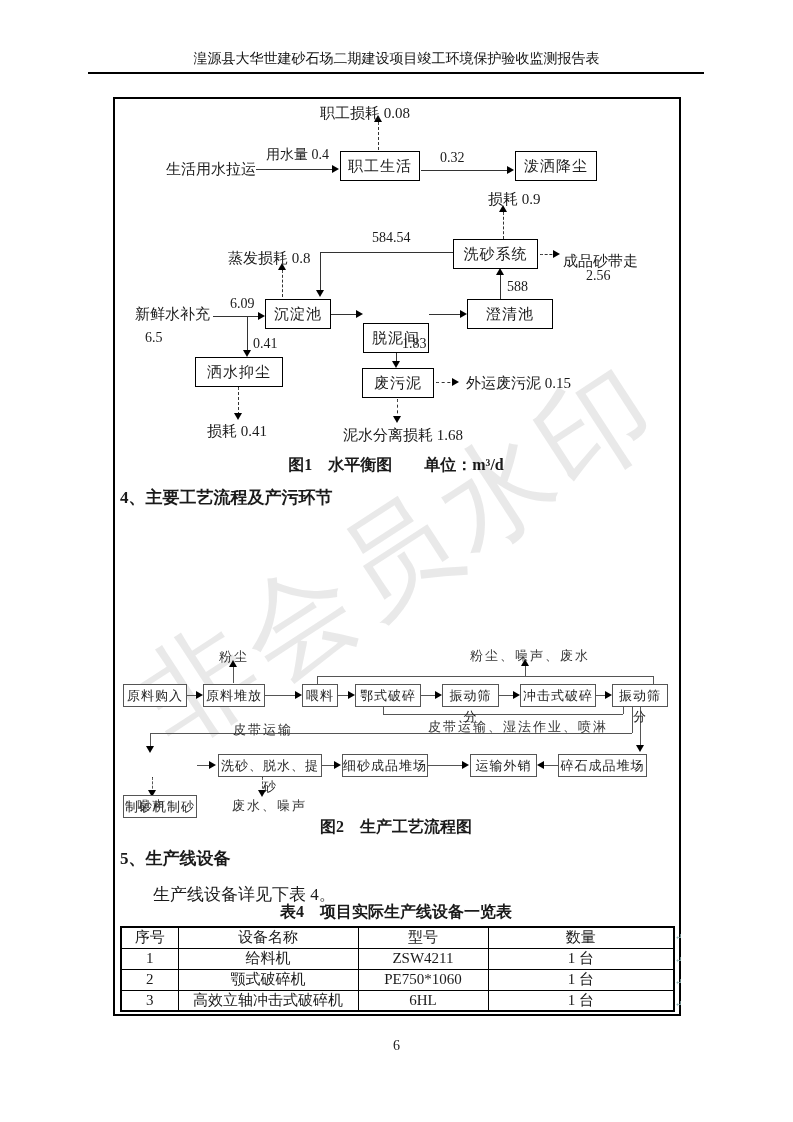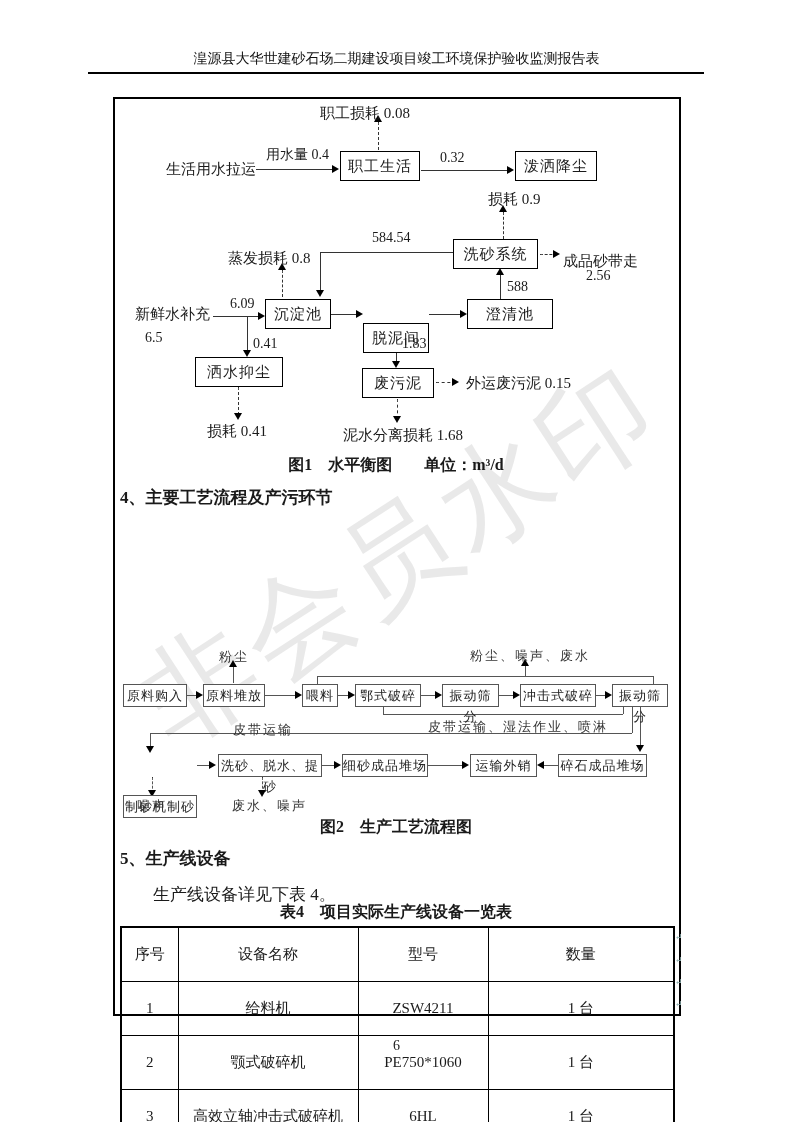--- a/index.html
+++ b/index.html
@@ -30,21 +30,21 @@
   .ah.l { border-top:4px solid transparent; border-bottom:4px solid transparent; border-right:7px solid #000; }
   .ah.u { border-left:4px solid transparent; border-right:4px solid transparent; border-bottom:7px solid #000; }
   .ah.d { border-left:4px solid transparent; border-right:4px solid transparent; border-top:7px solid #000; }
   .figcap { position:absolute; left:113px; width:566px; text-align:center; font-weight:bold;
             font-size:16px; z-index:3; }
   .h-sec { position:absolute; left:120px; font-weight:bold; font-size:17px; z-index:3; }
   .para { position:absolute; left:119px; width:556px; font-size:17px; line-height:37px;
           text-align:justify; text-indent:2em; z-index:3; }
   .eq-table { position:absolute; left:120px; top:926px; border-collapse:collapse; z-index:3;
               font-size:15px; }
-  .eq-table td { border:1px solid #000; text-align:center; height:21px; padding:17px 2px; }
+  .eq-table td { border:1px solid #000; text-align:center; height:21px; padding:0 2px; }
   .eq-table { border:2px solid #000; }
   .pilcrow { position:absolute; font-size:9px; color:#8aa; z-index:3; }
   .pagenum { position:absolute; left:0; top:1038px; width:793px; text-align:center;
              font-size:14px; z-index:3; }
 </style>
 </head>
 <body>
 
 <div class="page">
 

